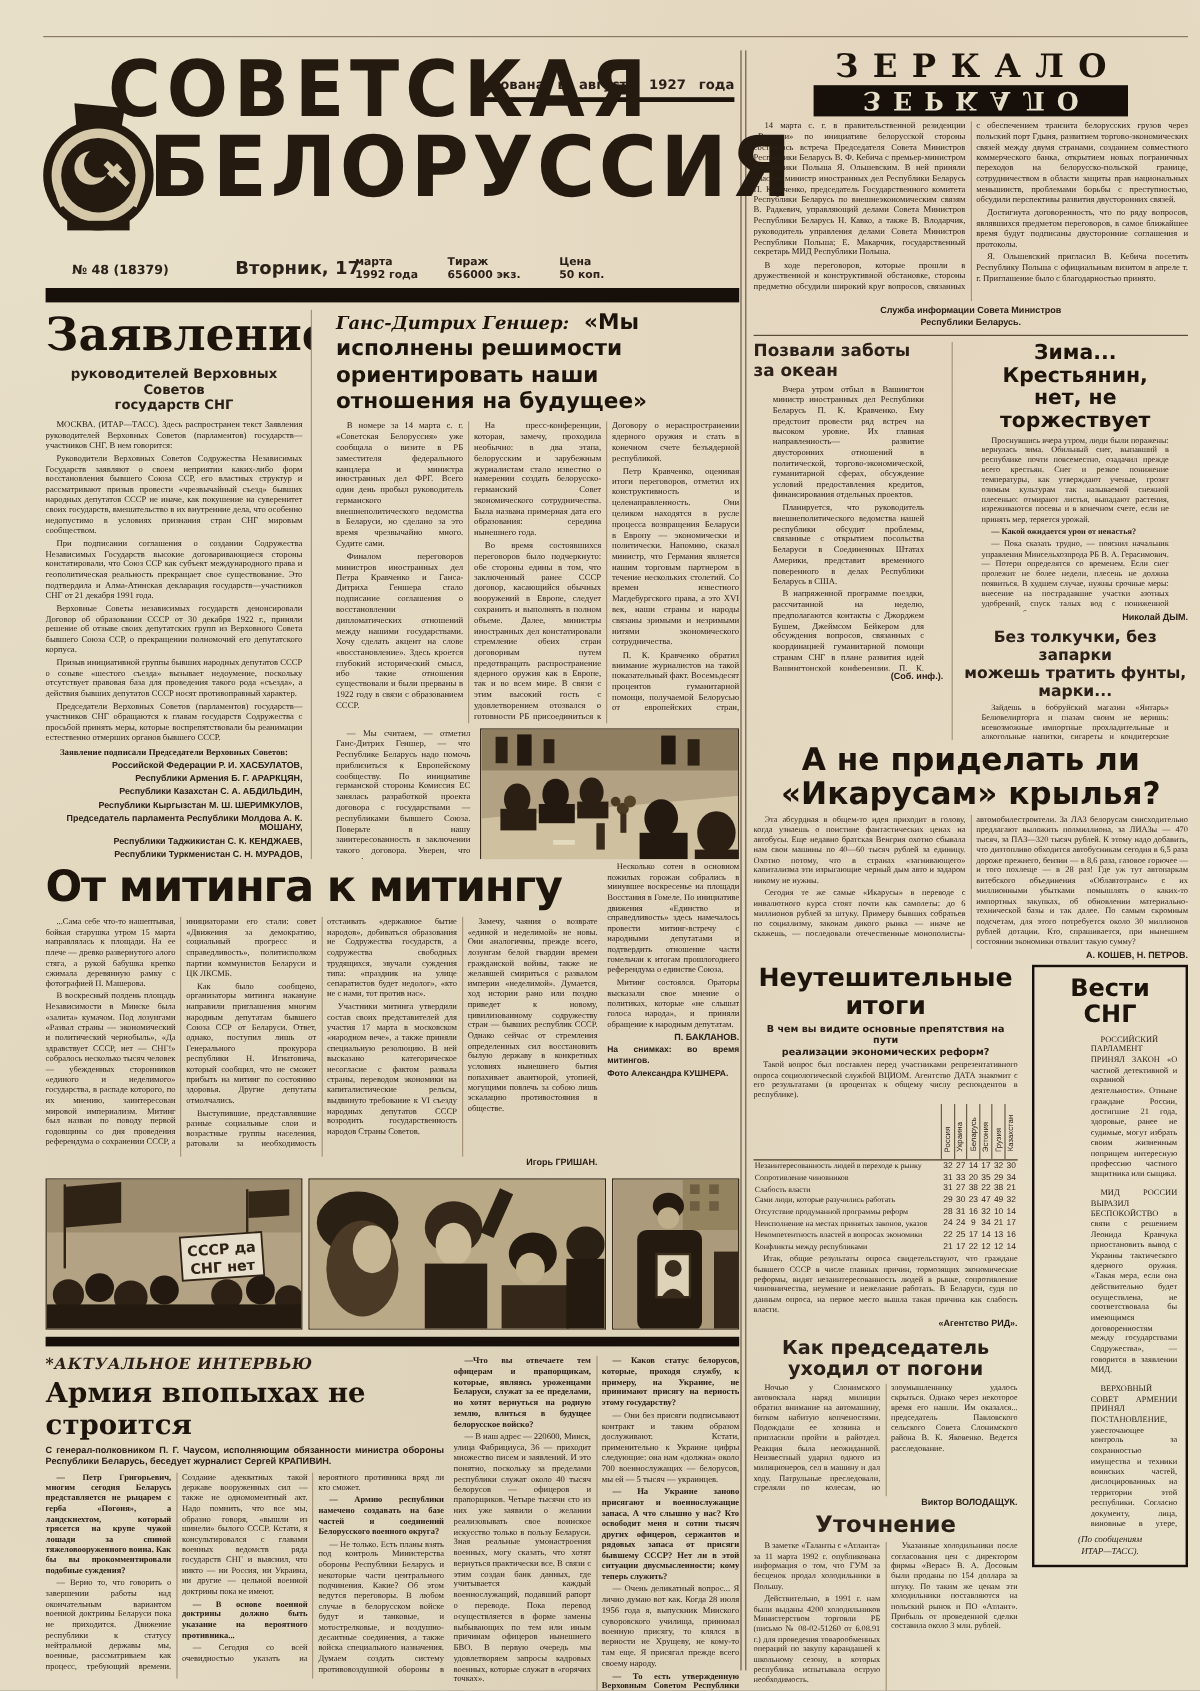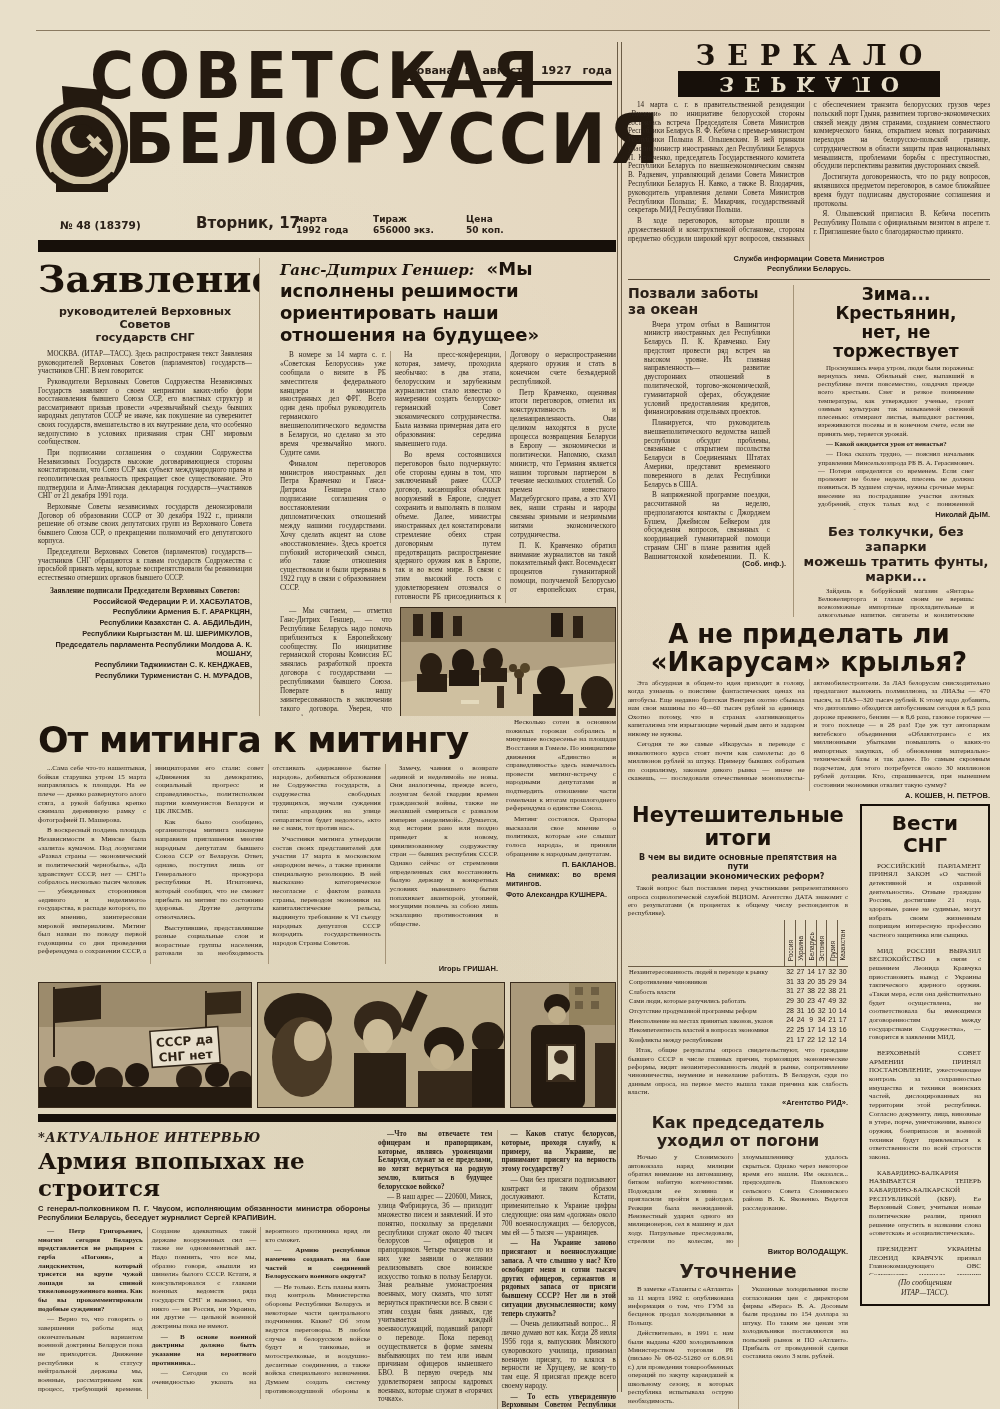--- a/index.html
+++ b/index.html
@@ -112,21 +112,21 @@
   .survey td.rl{text-align:left;font:6.6px/1.1 "Liberation Serif",serif;}
   .itogi-outro{font-size:6.9px;line-height:1.2;text-align:justify;text-indent:8px;}
   .itogi-src{font:bold 7.5px "Liberation Sans",sans-serif;text-align:right;margin-top:2px;}
   .pogonya h3{font:bold 16px/18px "DejaVu Sans",sans-serif;text-align:center;white-space:pre-line;margin-top:7px;}
   .pg-body{height:94px;font-size:6.9px;margin-top:3px;}
   .utoch h3{font:bold 19px/21px "DejaVu Sans",sans-serif;text-align:center;margin-top:5px;}
   .ut-body{height:126px;font-size:6.9px;margin-top:3px;}
   .vesti{flex:1;margin-left:6px;border:2.5px solid #17100a;padding:6px 7px;height:502px;
       display:flex;flex-direction:column;}
   .vesti h2{font:800 20px/22px "DejaVu Sans",sans-serif;text-align:center;color:#1d140c;}
-  .v-items{flex:1;overflow:hidden;font-size:7px;line-height:1.24;text-align:justify;margin-top:6px;}
+  .v-items{flex:1;overflow:hidden;font-size:7px;line-height:1.24;text-align:justify;margin-top:6px;margin-left:40px;}
   .v-items p{margin:0 0 7px;text-indent:8px;}
   .v-attr{font:italic 7.6px/1.3 "Liberation Serif",serif;text-align:center;padding-top:3px;white-space:pre-line;}
 </style>
 </head>
 <body>
 
 <div class="page">
   <div class="topline"></div>
   <div class="vrule"></div>
 
@@ -166,20 +166,21 @@
     <section class="row-a">
       <article class="statement">
         <h1>Заявление</h1>
         <h2>руководителей Верховных Советов
 государств СНГ</h2>
         <div class="st-body flow">
             <p>МОСКВА. (ИТАР—ТАСС). Здесь распространен текст Заявления руководителей Верховных Советов (парламентов) государств—участников СНГ. В нем говорится:</p>
             <p>Руководители Верховных Советов Содружества Независимых Государств заявляют о своем неприятии каких-либо форм восстановления бывшего Союза ССР, его властных структур и рассматривают призыв провести «чрезвычайный съезд» бывших народных депутатов СССР не иначе, как покушение на суверенитет своих государств, вмешательство в их внутренние дела, что особенно недопустимо в условиях признания стран СНГ мировым сообществом.</p>
             <p>При подписании соглашения о создании Содружества Независимых Государств высокие договаривающиеся стороны констатировали, что Союз ССР как субъект международного права и геополитическая реальность прекращает свое существование. Это подтвердила и Алма-Атинская декларация государств—участников СНГ от 21 декабря 1991 года.</p>
             <p>Верховные Советы независимых государств денонсировали Договор об образовании СССР от 30 декабря 1922 г., приняли решение об отзыве своих депутатских групп из Верховного Совета бывшего Союза ССР, о прекращении полномочий его депутатского корпуса.</p>
+            <p>Призыв инициативной группы бывших народных депутатов СССР о созыве «шестого съезда» вызывает недоумение, поскольку отсутствует правовая база для проведения такого рода «съезда», а действия бывших депутатов СССР носят противоправный характер.</p>
             <p>Председатели Верховных Советов (парламентов) государств—участников СНГ обращаются к главам государств Содружества с просьбой принять меры, которые воспрепятствовали бы реанимации естественно отмерших органов бывшего СССР.</p>
             <p class="sighead">Заявление подписали Председатели Верховных Советов:</p>
             <p class="sig">Российской Федерации Р. И. ХАСБУЛАТОВ,</p>
             <p class="sig">Республики Армения Б. Г. АРАРКЦЯН,</p>
             <p class="sig">Республики Казахстан С. А. АБДИЛЬДИН,</p>
             <p class="sig">Республики Кыргызстан М. Ш. ШЕРИМКУЛОВ,</p>
             <p class="sig">Председатель парламента Республики Молдова А. К. МОШАНУ,</p>
             <p class="sig">Республики Таджикистан С. К. КЕНДЖАЕВ,</p>
             <p class="sig">Республики Туркменистан С. Н. МУРАДОВ,</p>
           </div>

